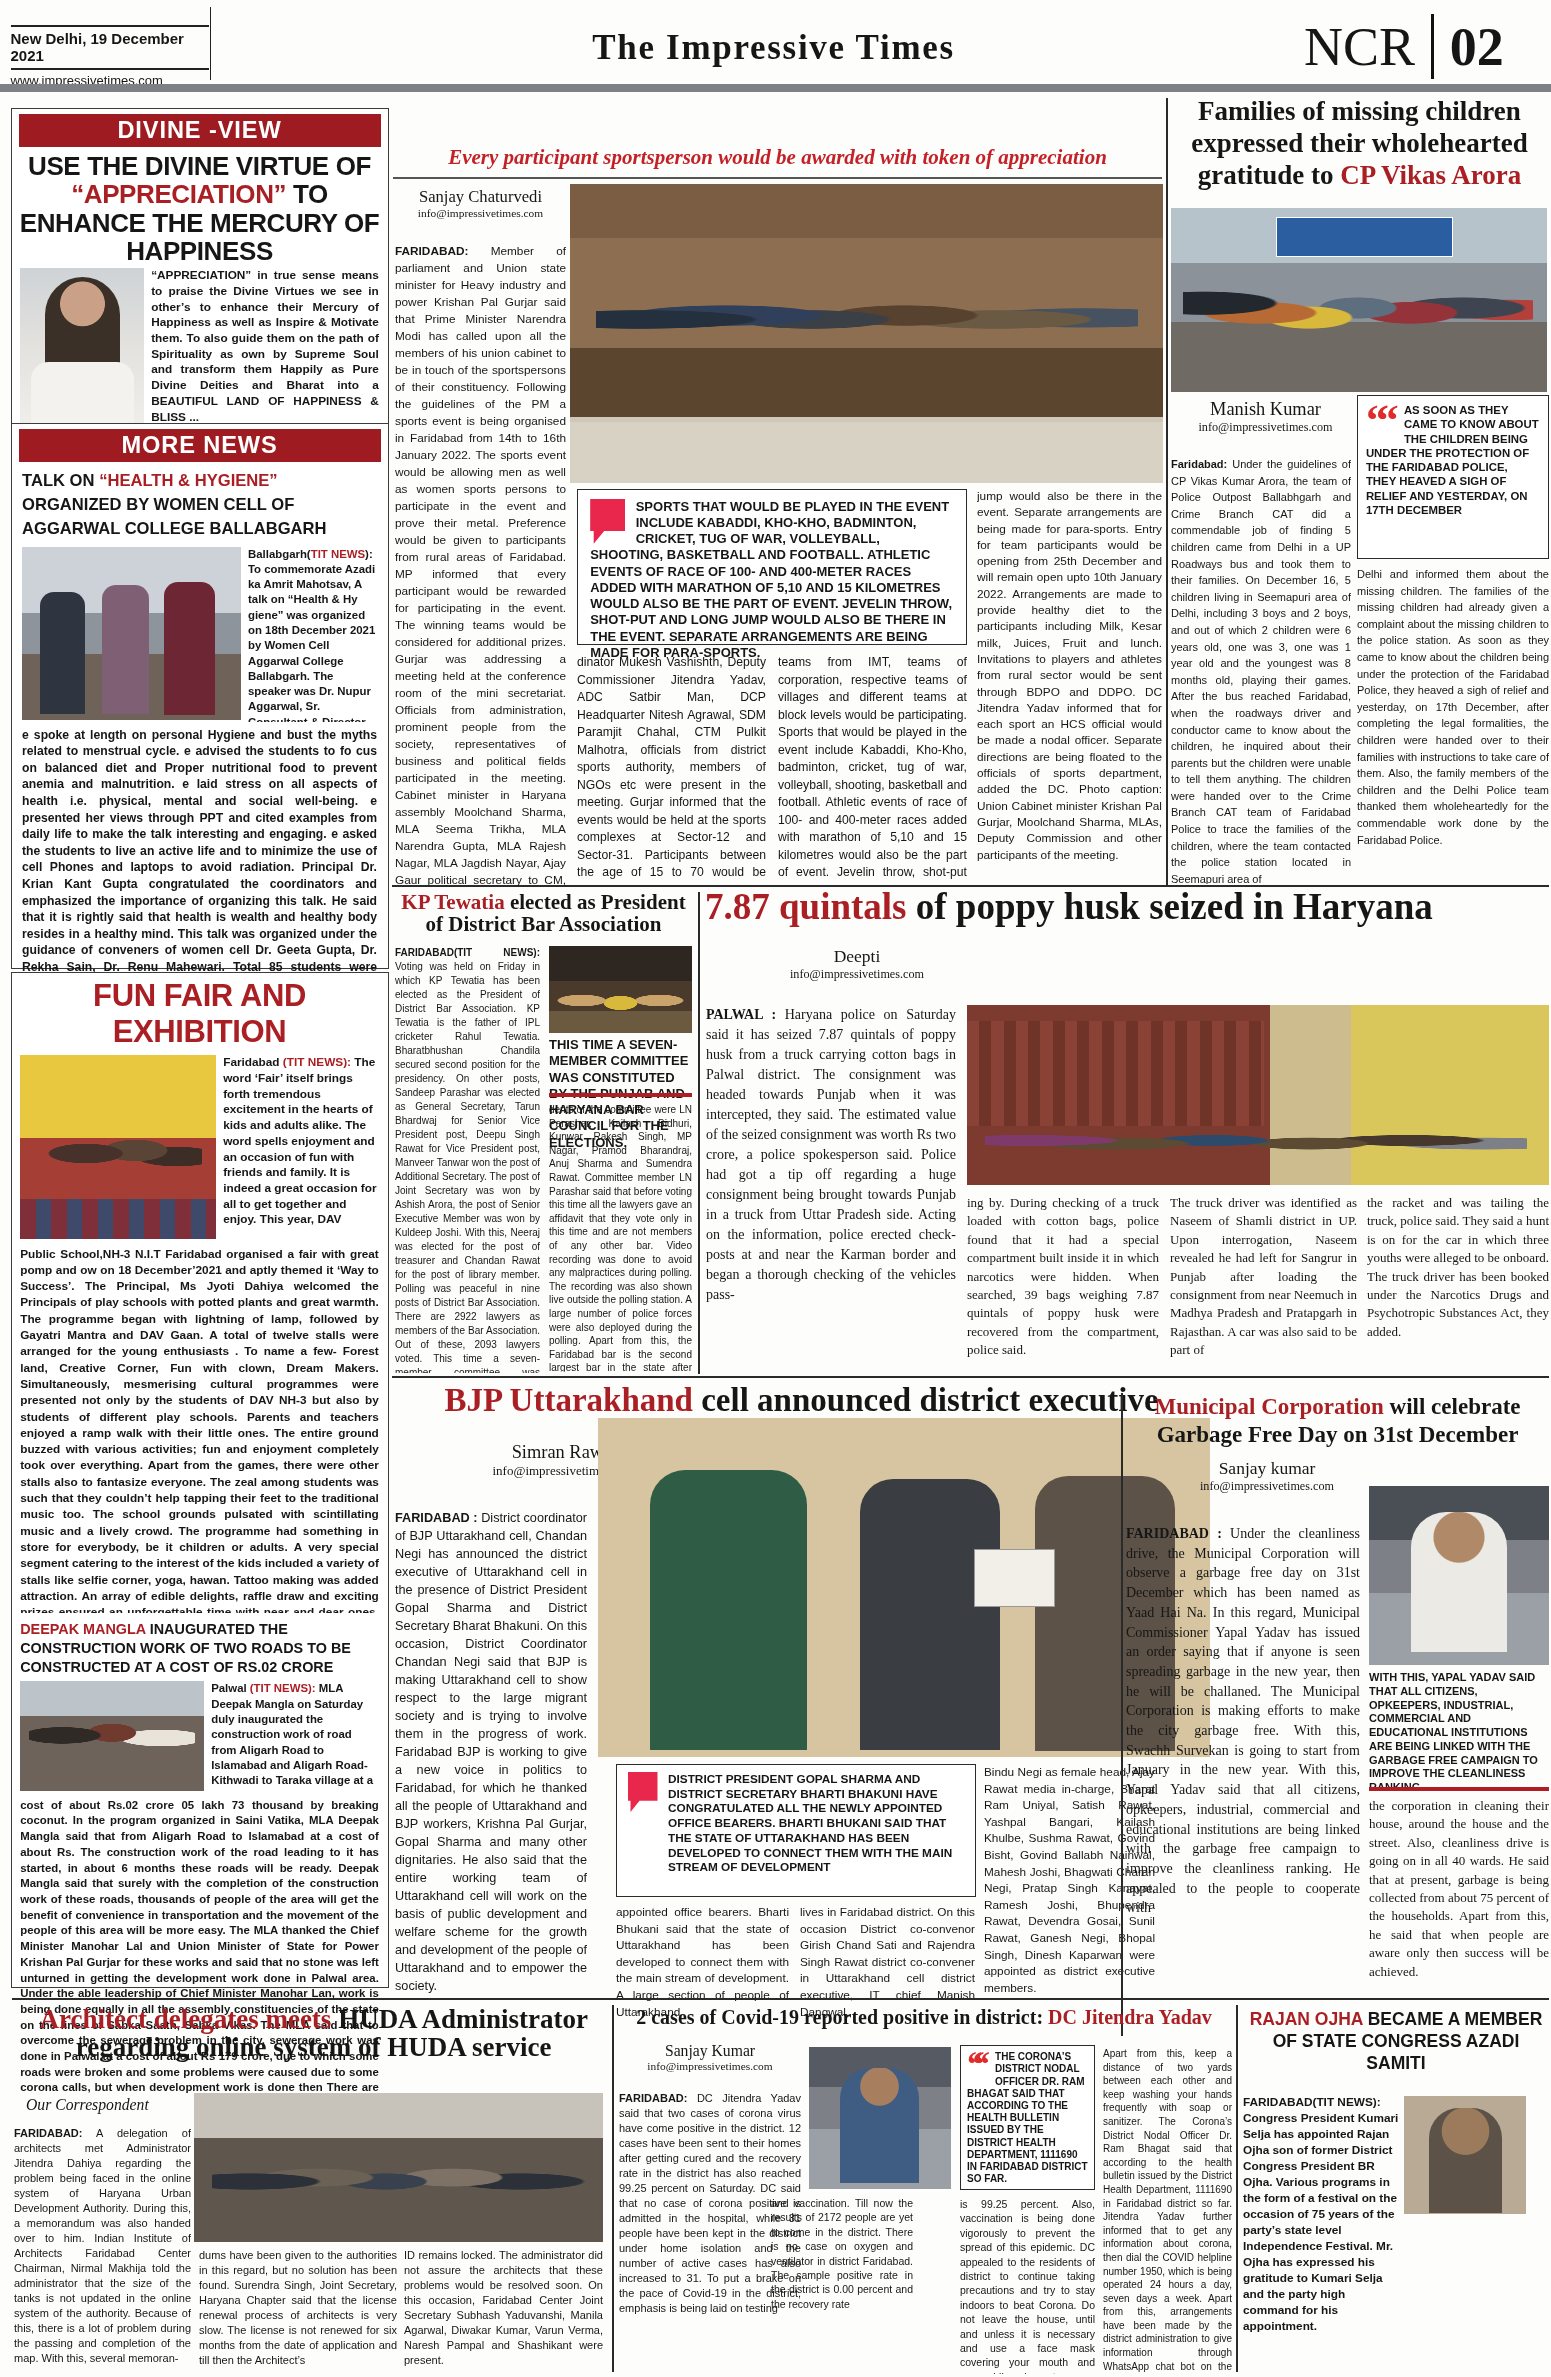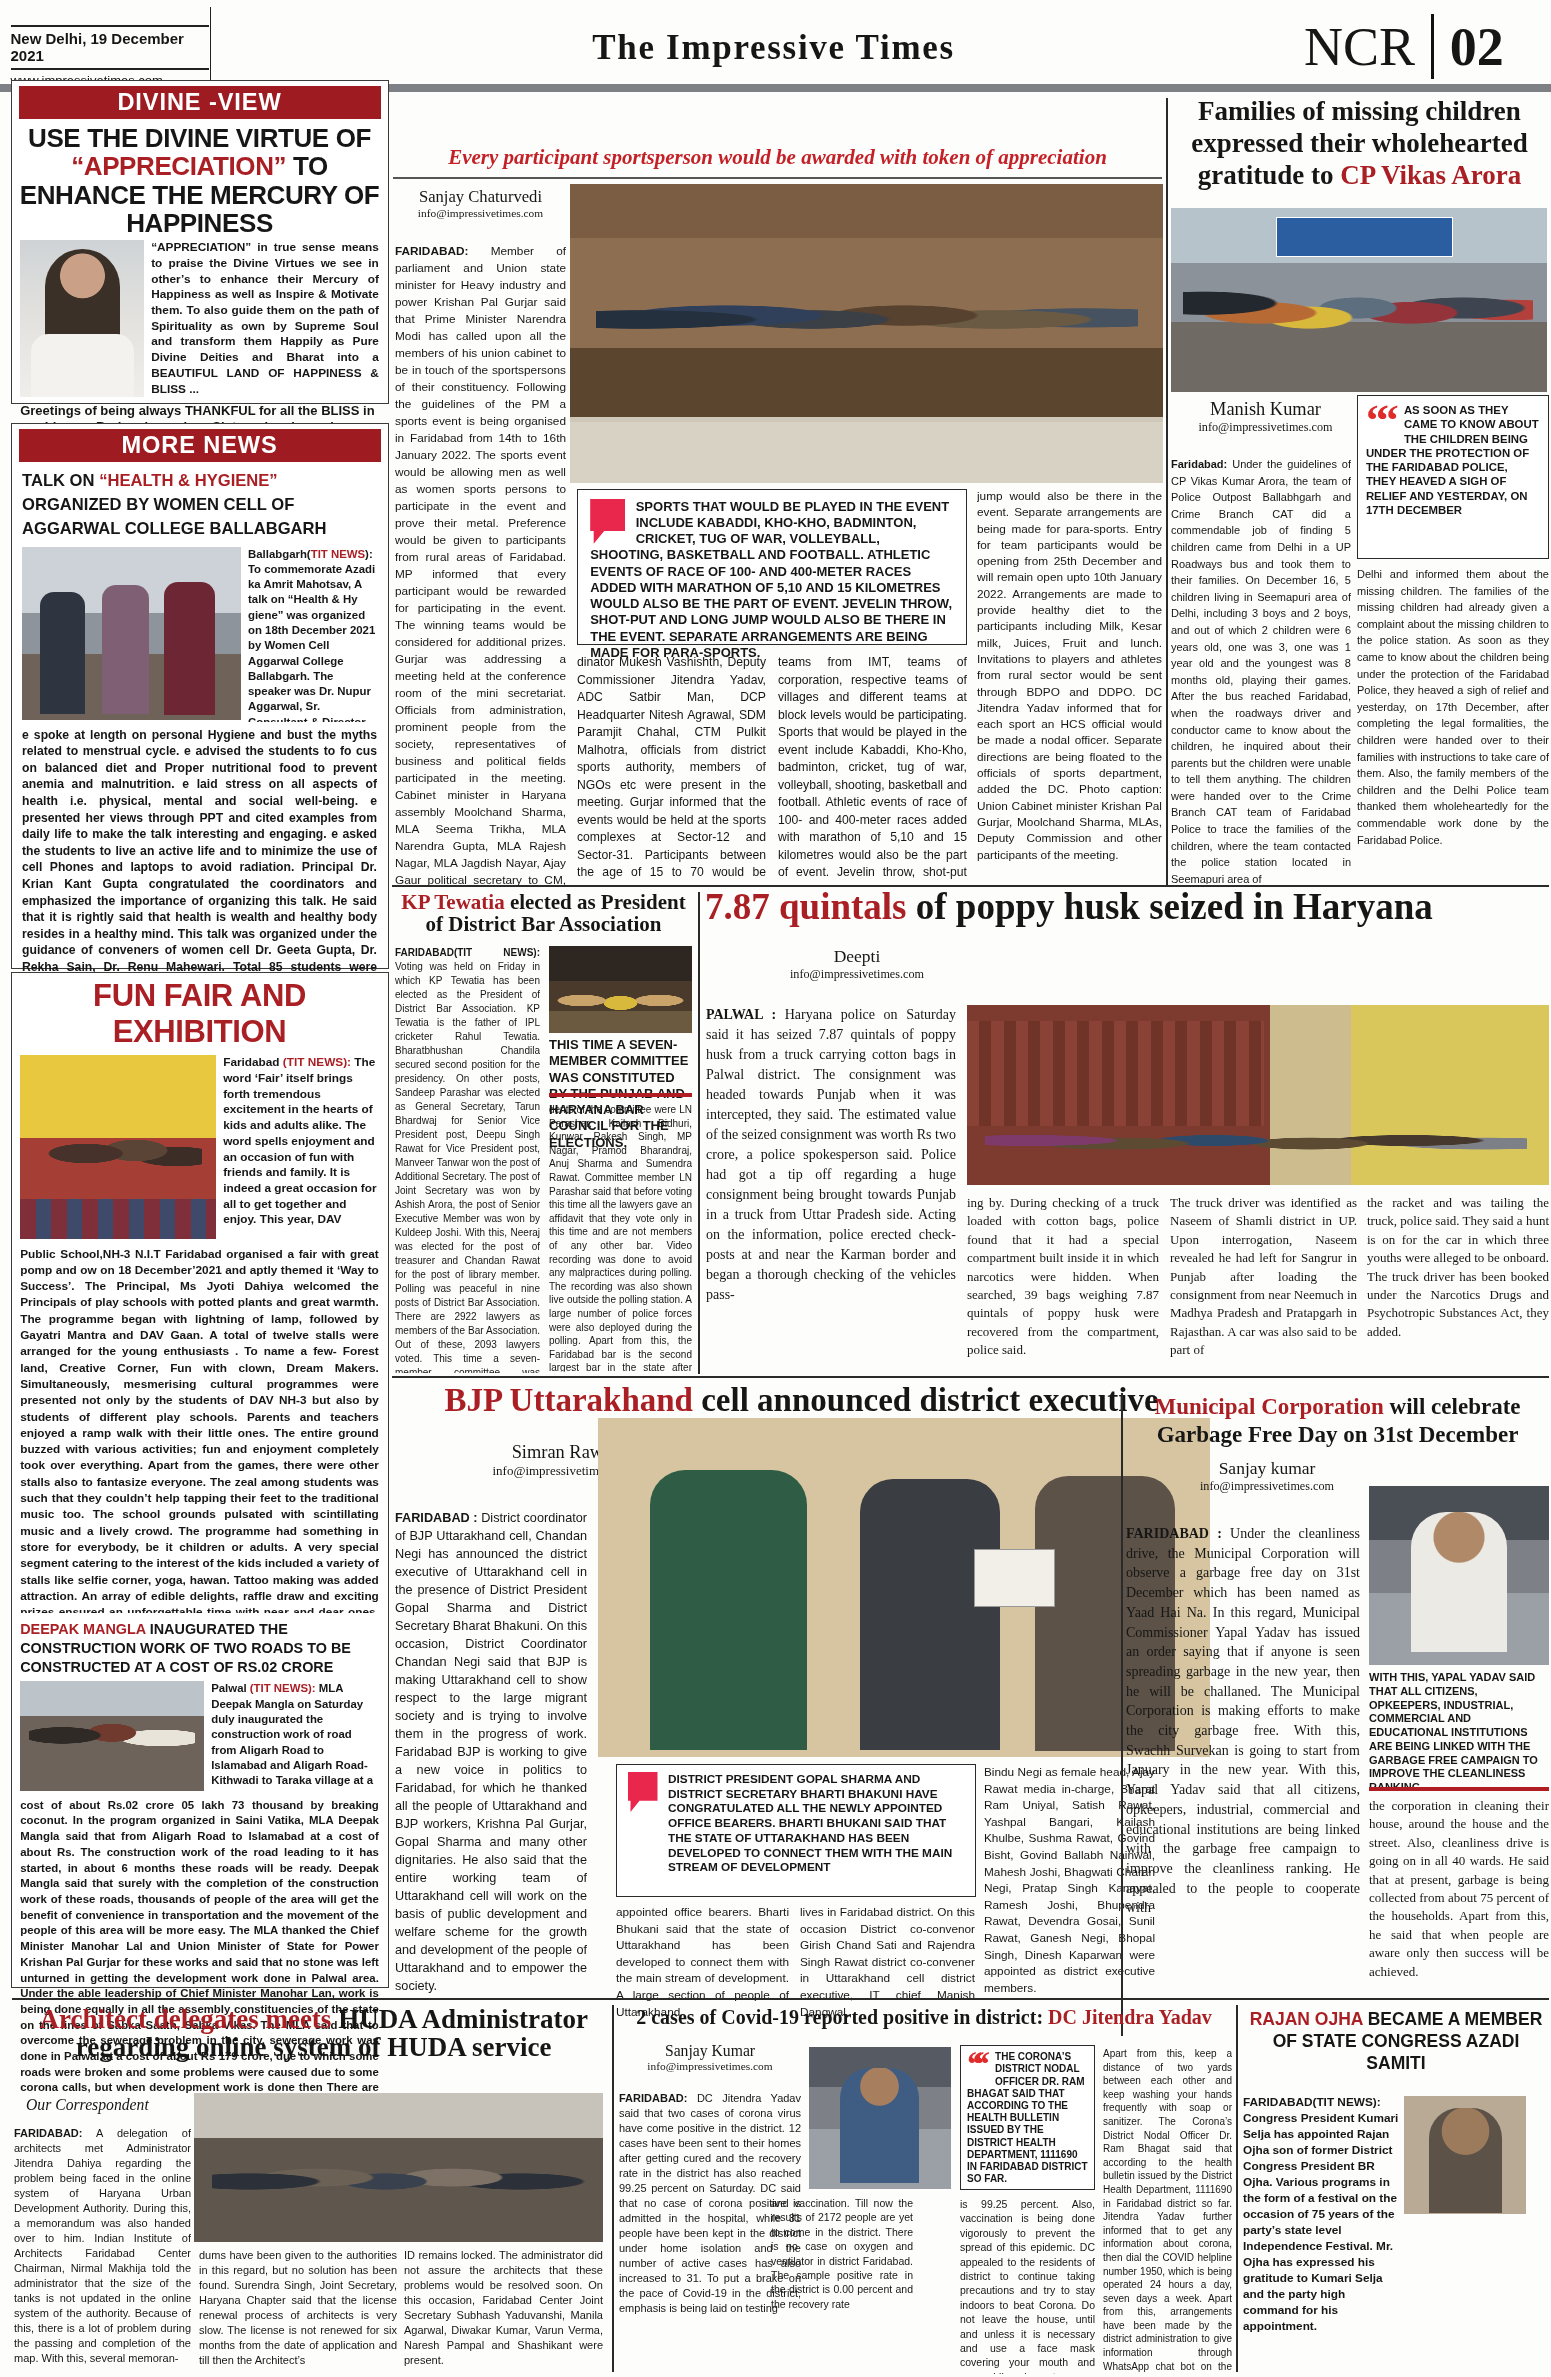--- a/index.html
+++ b/index.html
@@ -59,21 +59,21 @@
   </div>
   <div class="abs hdr-vline" style="left:210px;top:7px;height:73px;"></div>
   <div class="abs masthead serif" style="left:472px;top:28px;width:603px;">The Impressive Times</div>
   <div class="abs ncr serif" style="left:1304px;top:14px;">
     <span class="ncr-sec">NCR</span>
     <span class="ncr-div"></span>
     <span class="ncr-pg">02</span>
   </div>
   <div class="abs grayband" style="left:0;top:84px;width:1551px;height:7.9px;"></div>
 
-  <div class="abs lbox" style="left:10.5px;top:80px;width:376px;height:322px;">
+  <div class="abs lbox" style="left:10.5px;top:108px;width:376px;height:322px;">
     <div class="redbar" style="margin:5.2px 7px 0 7px;">DIVINE -VIEW</div>
     <div class="bhead cond" style="font-size:26px;margin:5.2px 5.2px 3.5px 5.2px;"><span>USE THE DIVINE VIRTUE OF </span><span class="red">“APPRECIATION”</span><span> TO ENHANCE THE MERCURY OF HAPPINESS</span></div>
     <div style="display:flex;gap:7px;margin:1.7px 8.7px 0 8.7px;height:159px;overflow:hidden;">
       <div class="photo" style="width:124px;height:157px;flex:none;background:linear-gradient(180deg,#cfd3d6 0%,#e5e3df 55%,#f0eeea 100%);position:relative;">
         <div style="position:absolute;left:24.5px;top:8.7px;width:75px;height:96px;border-radius:39px 39px 0 0;background:radial-gradient(circle at 50% 28%,#caa186 0 28%,#3a3028 29% 100%);"></div>
         <div style="position:absolute;left:10.5px;top:94px;width:103px;height:63px;background:#f3f2ef;border-radius:17.5px 17.5px 0 0;"></div>
       </div>
       <div class="bbody just ovh" style="font-size:11.8px;line-height:15.7px;">“APPRECIATION” in true sense means to praise the Divine Virtues we see in other’s to enhance their Mercury of Happiness as well as Inspire &amp; Motivate them. To also guide them on the path of Spirituality as own by Supreme Soul and transform them Happily as Pure Divine Deities and Bharat into a BEAUTIFUL LAND OF HAPPINESS &amp; BLISS ...</div>
     </div>
     <div class="bbody" style="font-size:13px;margin:3.5px 8.7px;line-height:16.6px;">Greetings of being always THANKFUL for all the BLISS in our Lives ... Brahmakumaris ... Sister rahmakumaris Poonam</div>

